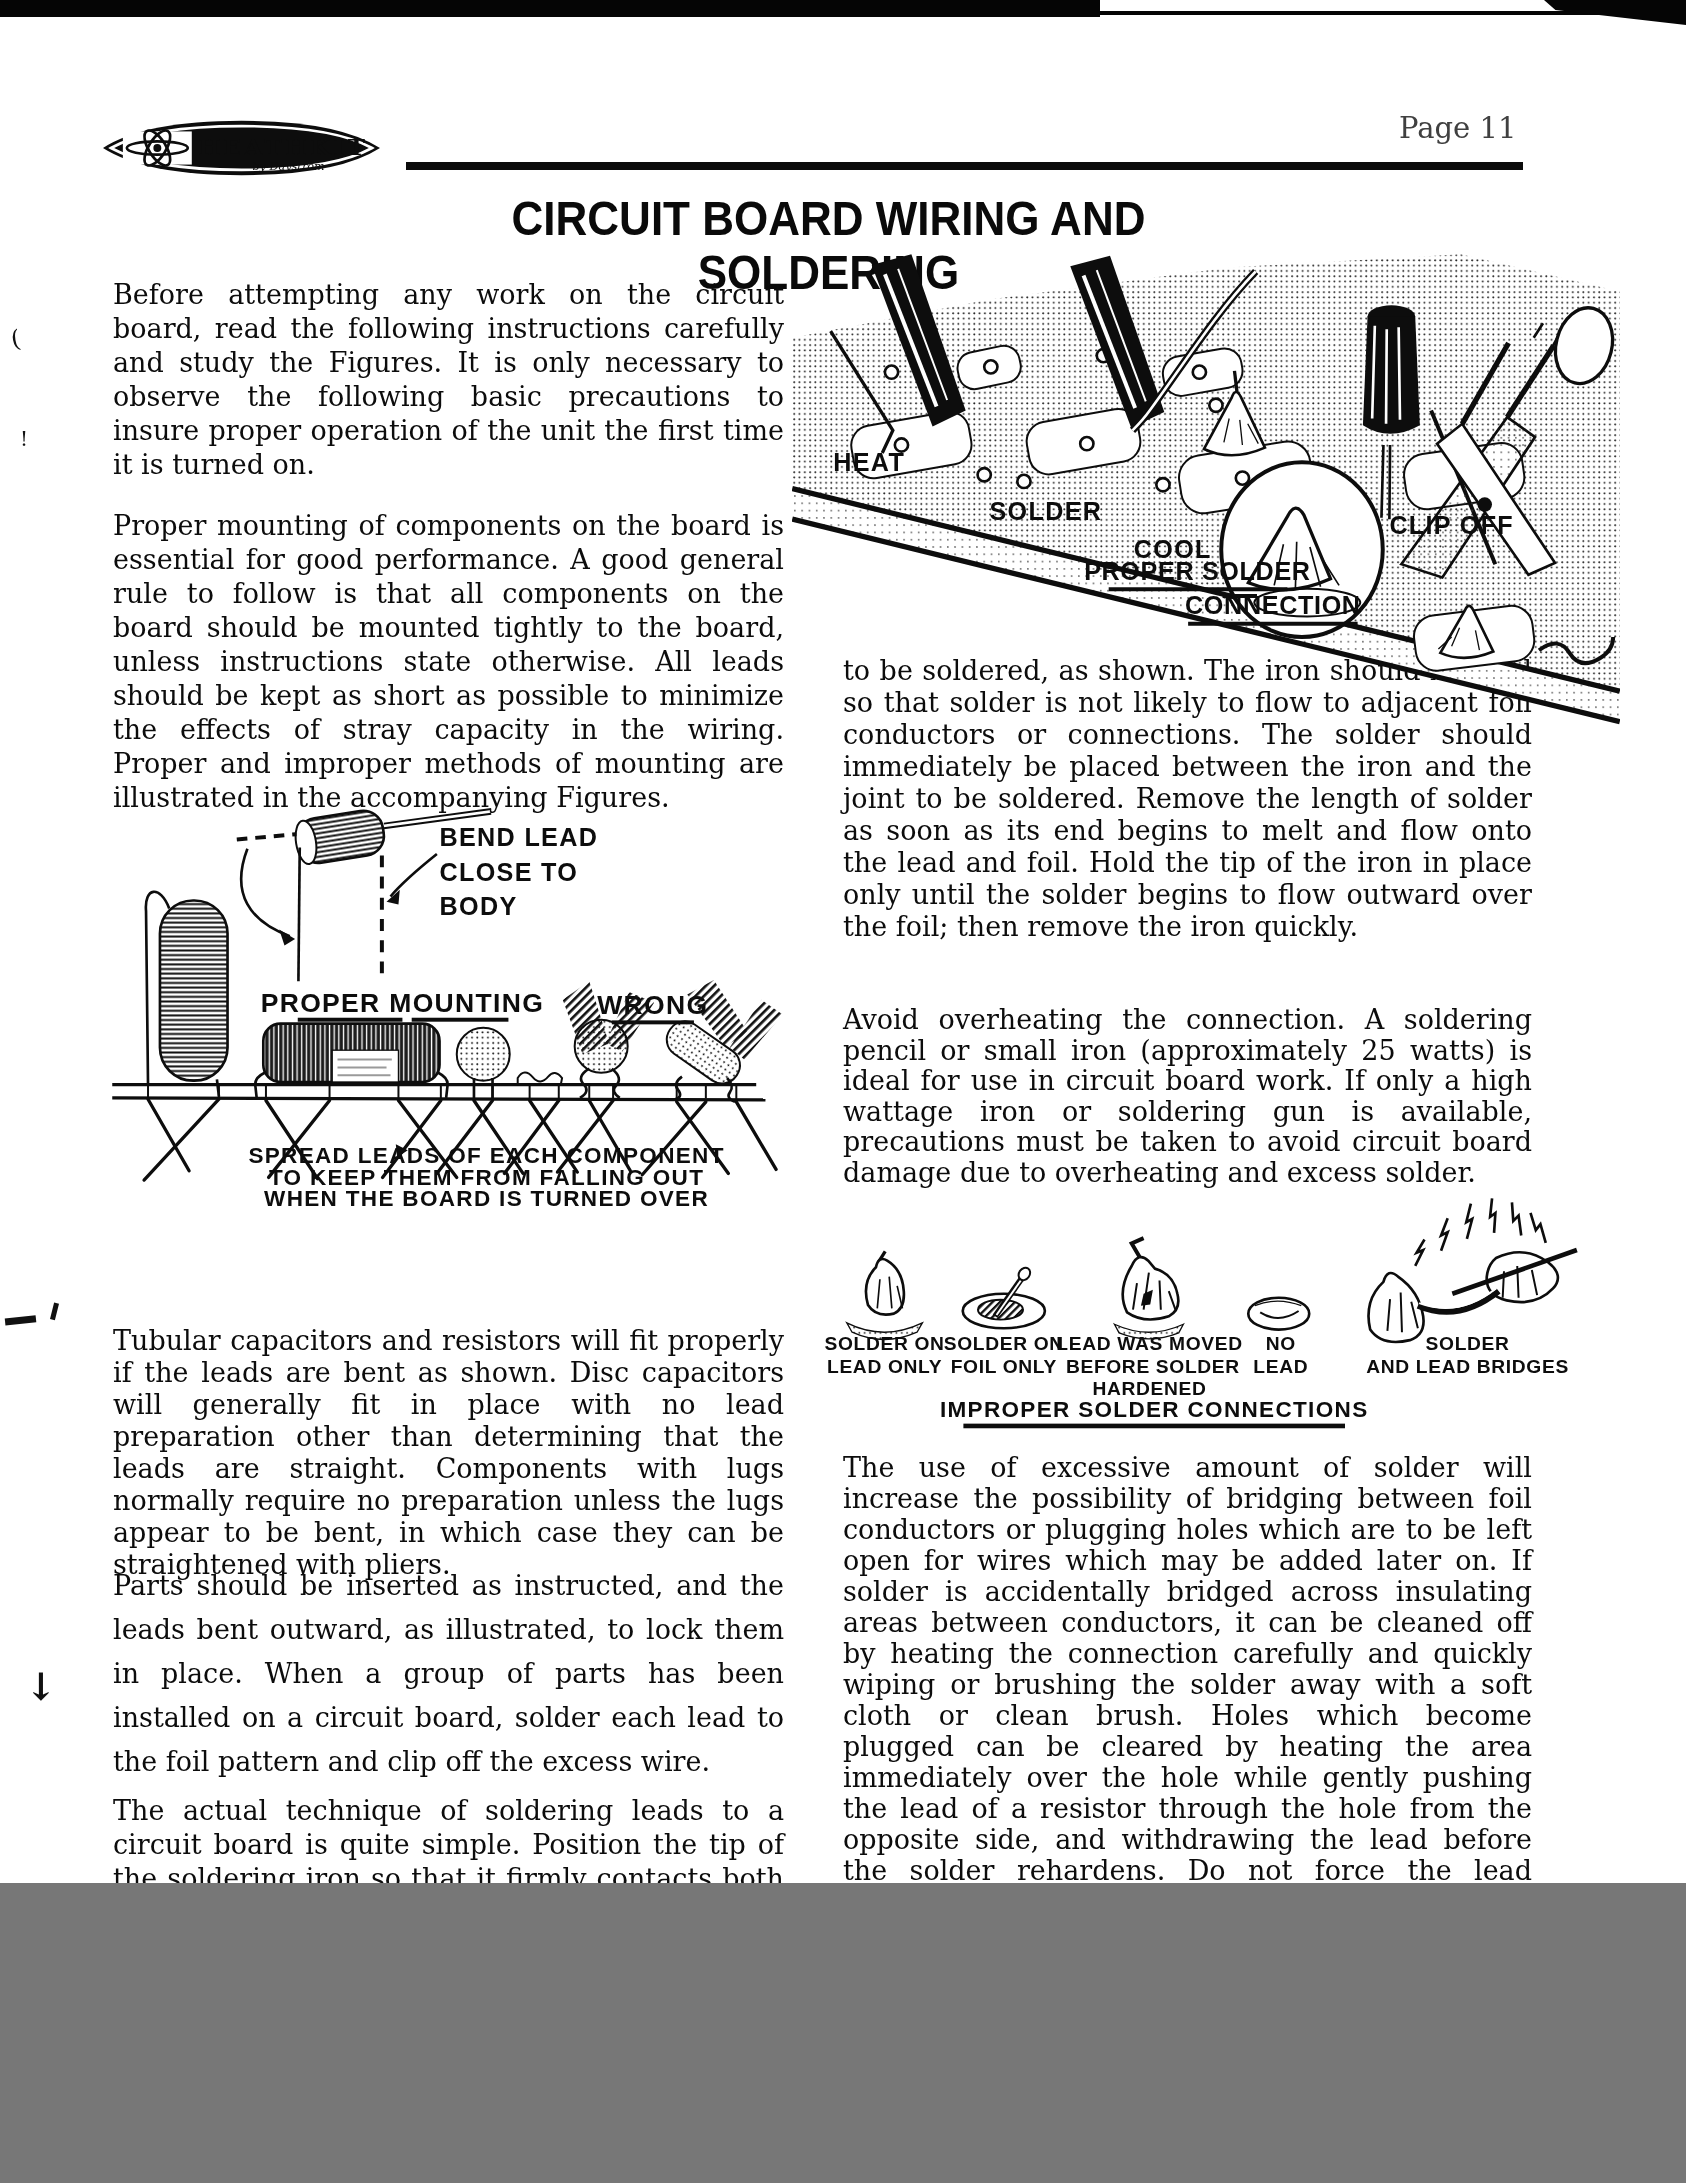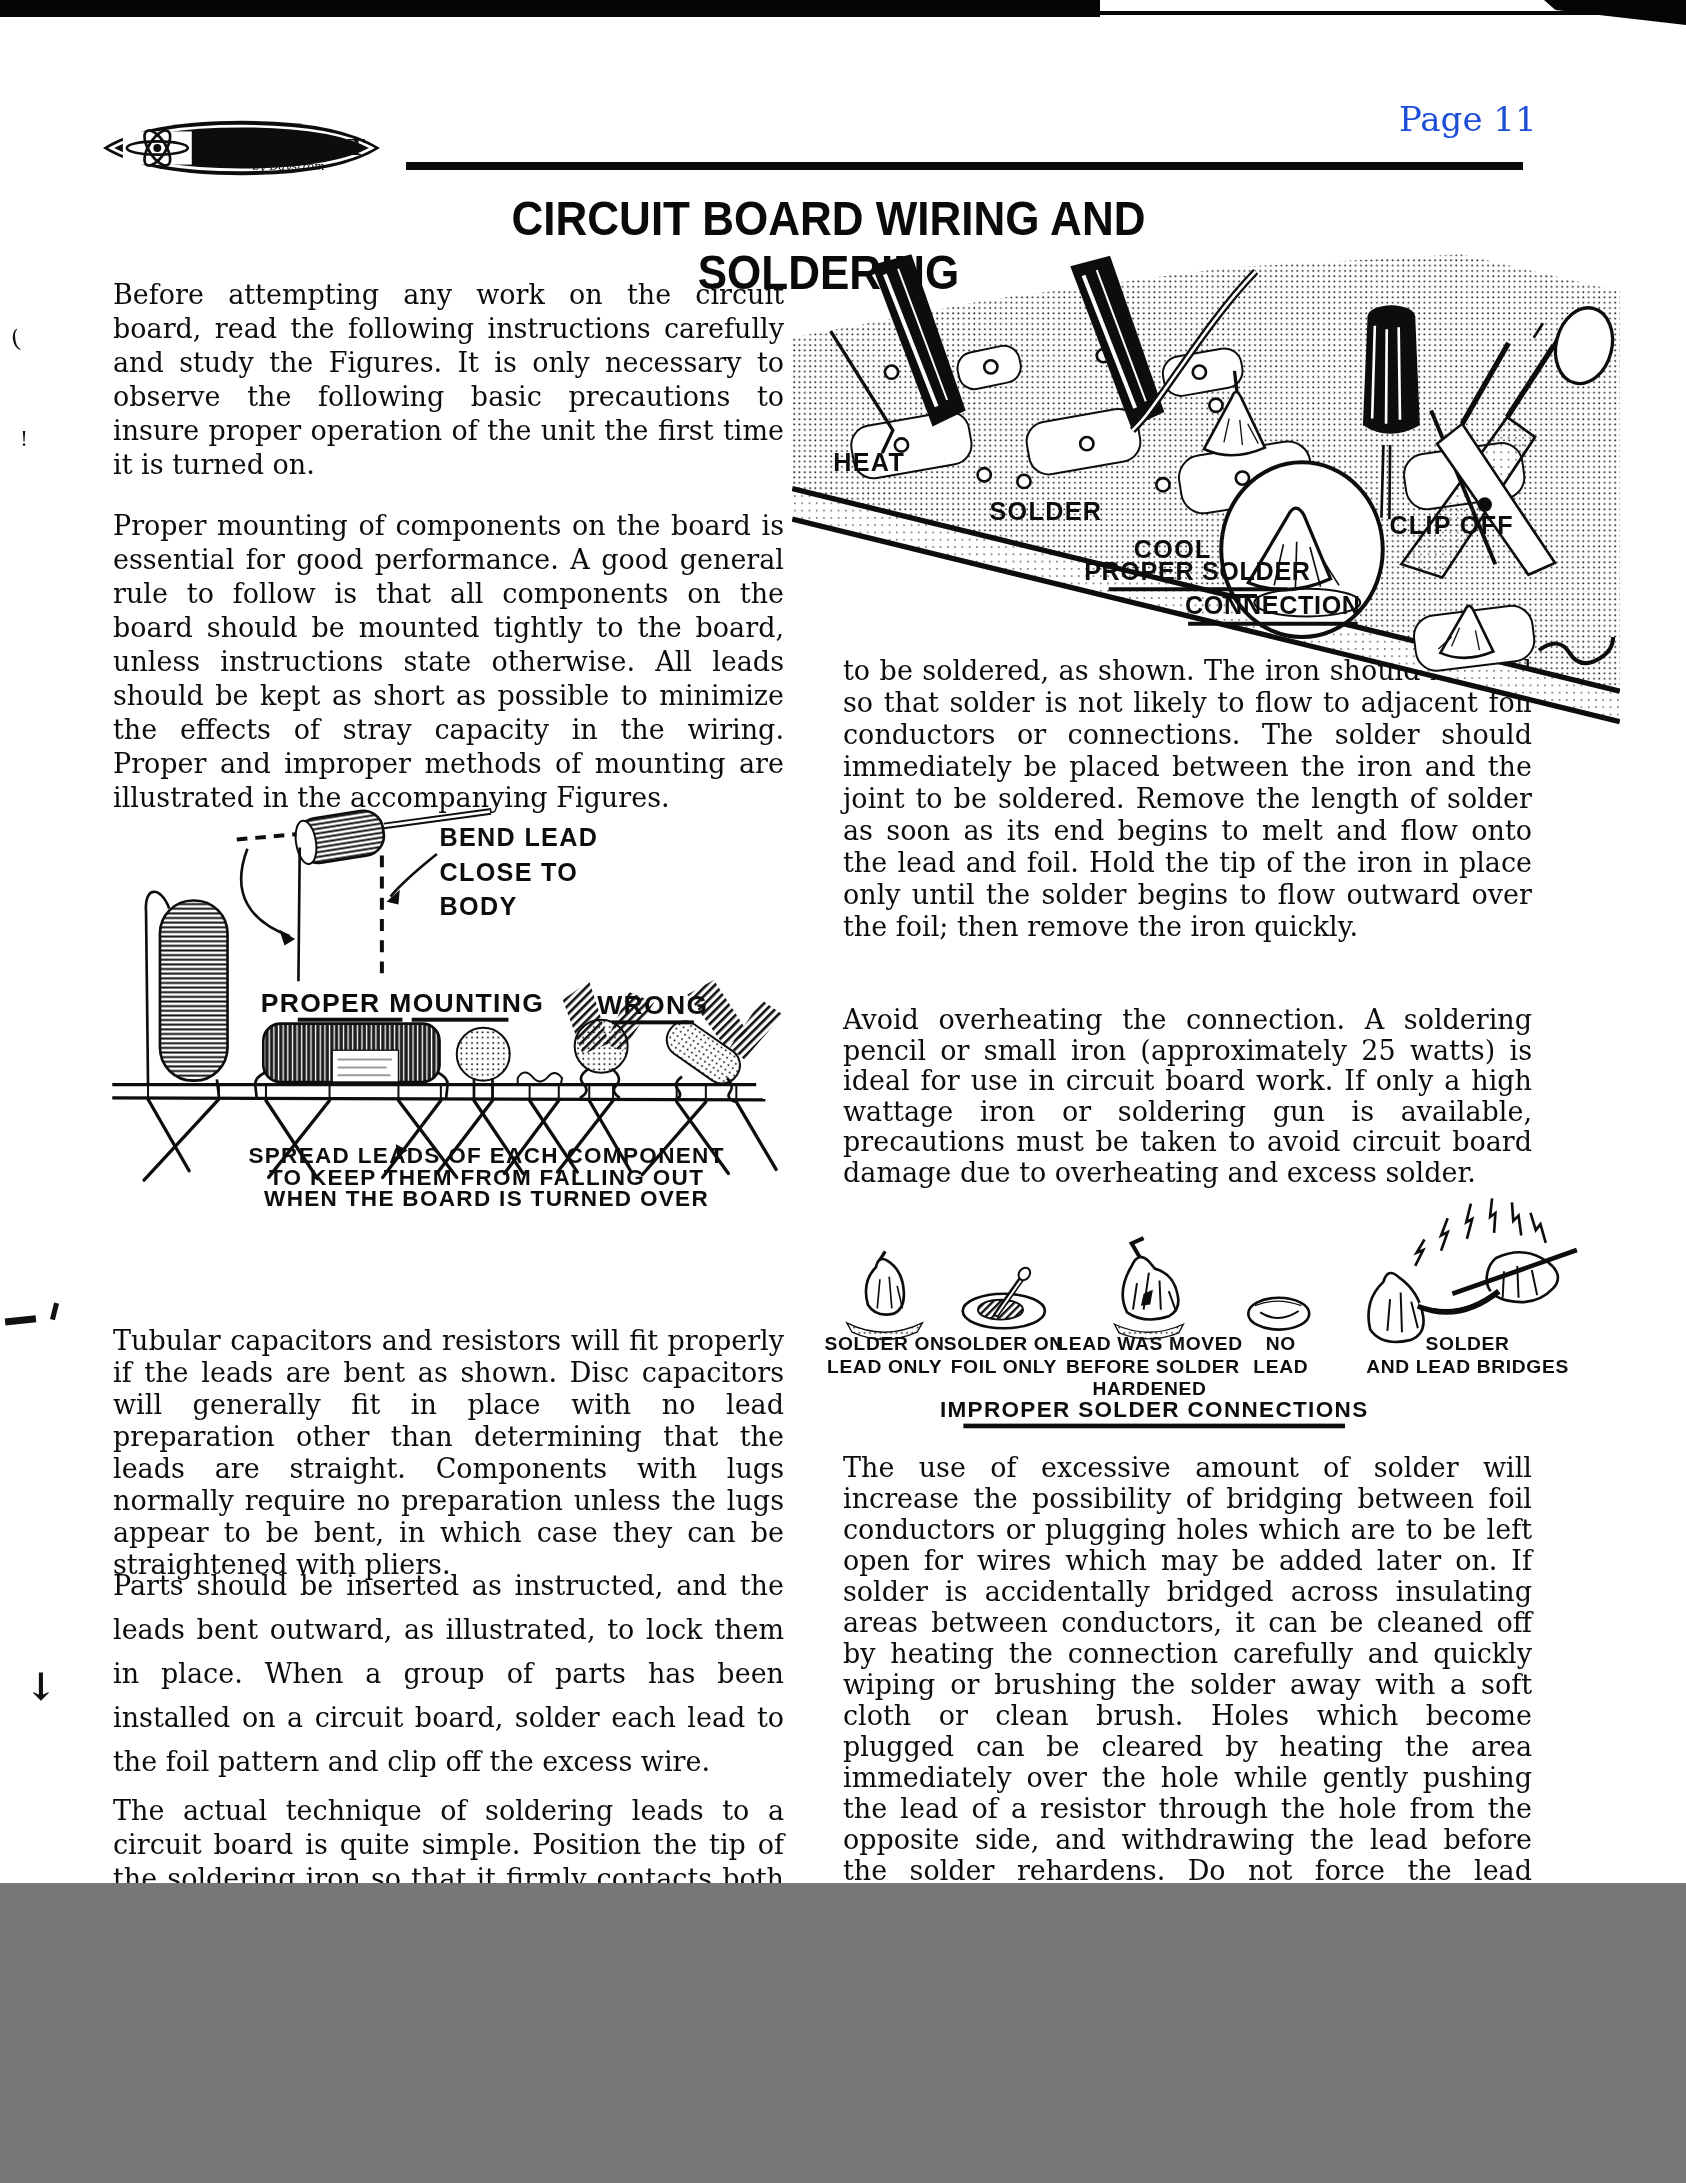--- a/index.html
+++ b/index.html
@@ -11,21 +11,21 @@
     position:absolute;left:101px;width:671px;font-size:27px;line-height:34px;
     text-align:justify;color:#0c0c0c;letter-spacing:0px;margin-left:12px;
   }
   .rcol{left:831px;width:689px;line-height:32px;}
   .figlabel{font-family:"Liberation Sans",sans-serif;font-weight:bold;fill:#0d0d0d;}
   .title{
     position:absolute;left:391px;top:196px;width:875px;text-align:center;
     font-family:"Liberation Sans",sans-serif;font-weight:bold;font-size:44px;
     letter-spacing:0px;color:#0a0a0a;transform:scaleY(1.08);
   }
-  .pagenum{position:absolute;left:1399px;top:99px;font-size:34px;color:#1d4ed8;}
+  .pagenum{position:absolute;left:1399px;top:111px;font-size:29px;color:#404040;}
   .hrule{position:absolute;left:406px;top:162px;width:1117px;height:8px;background:#0b0b0b;}
   .bartop{position:absolute;left:0;top:0;width:1100px;height:17px;background:#050505;}
   .linetop{position:absolute;left:928px;top:10.6px;width:671px;height:4px;background:#050505;}
   .wedge{position:absolute;left:1544px;top:0;width:143px;height:25px;background:#050505;
          clip-path:polygon(0 0,100% 0,100% 100%,8% 40%);}
   .mark{position:absolute;color:#111;}
   svg text{fill:#0d0d0d;}
 </style>
 </head>
 <body>

